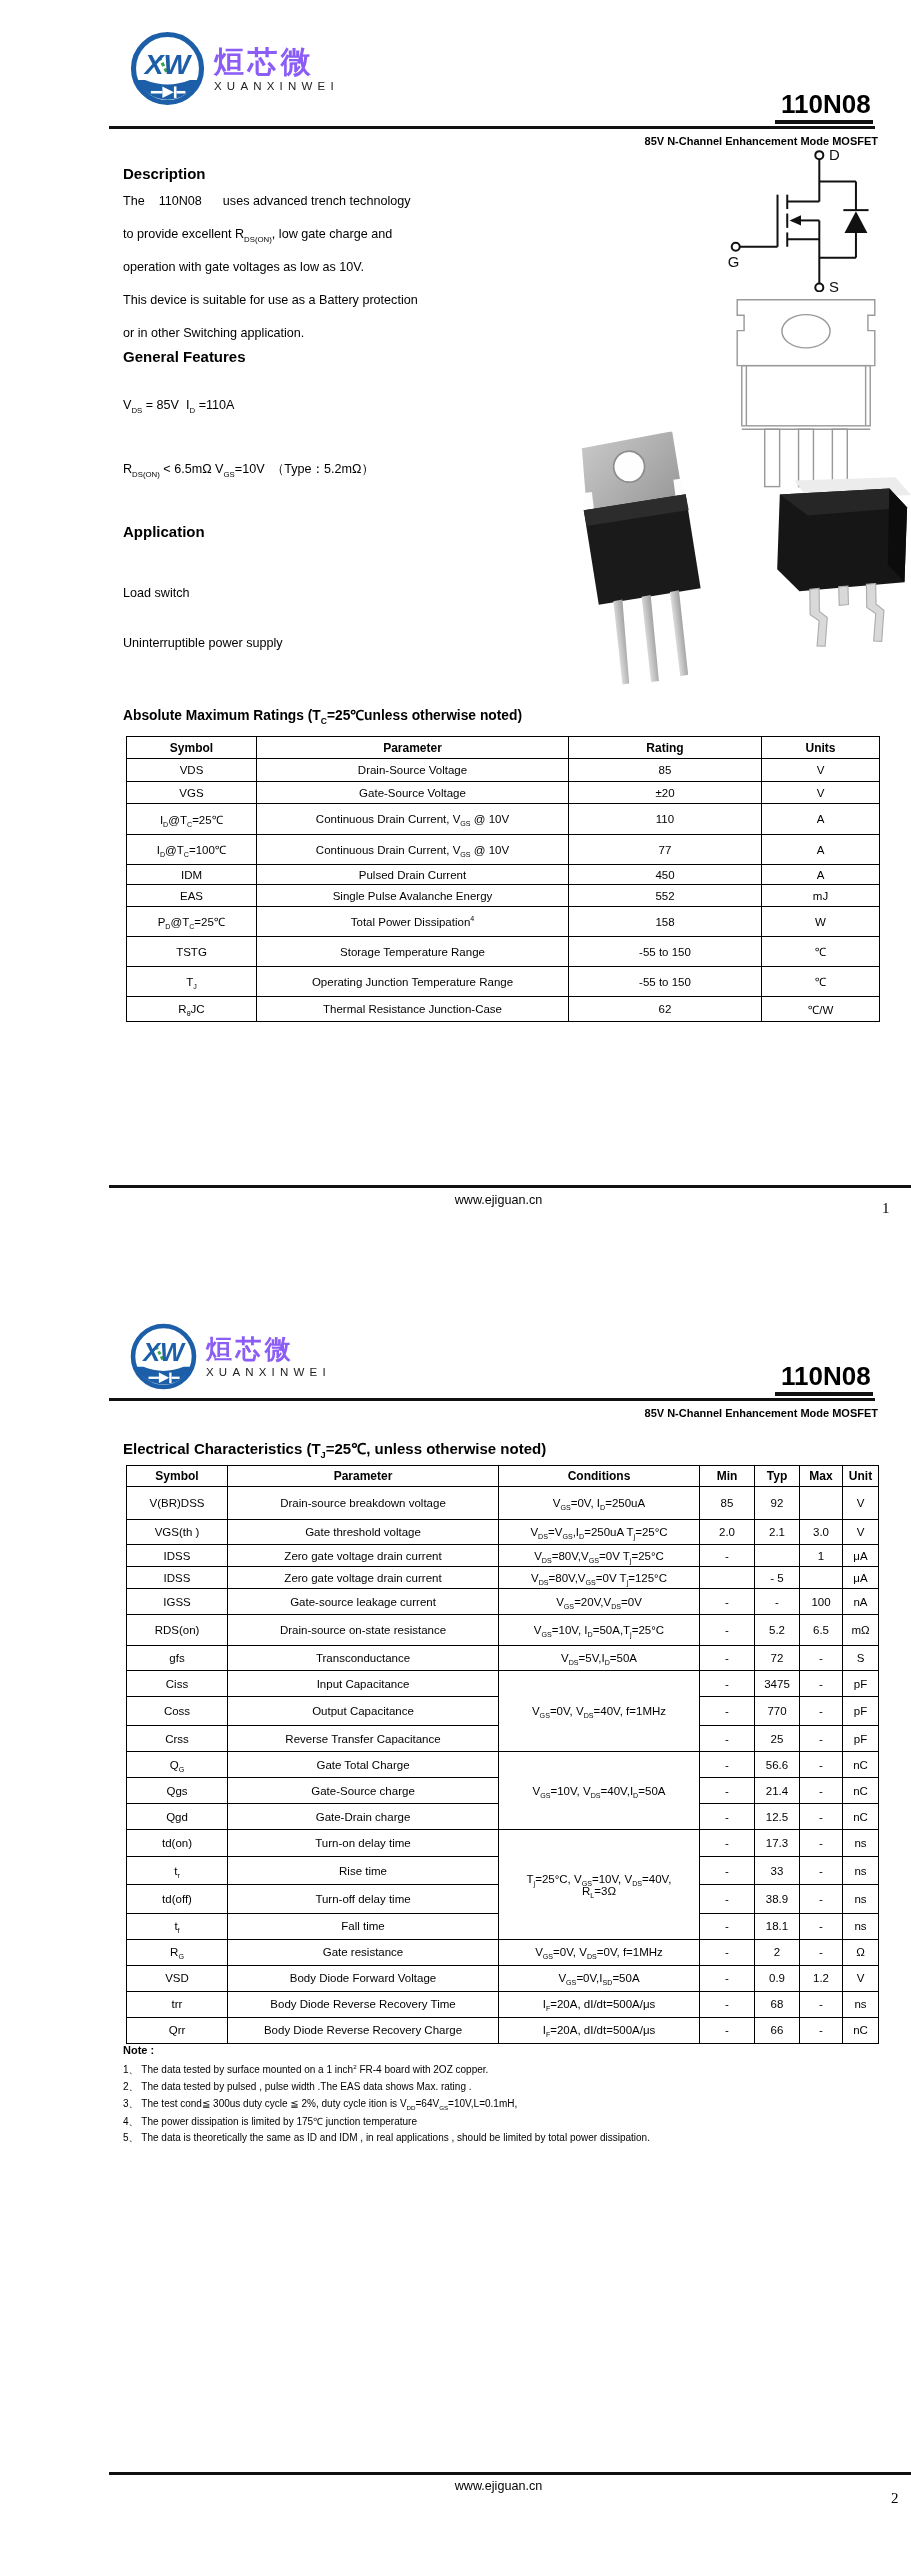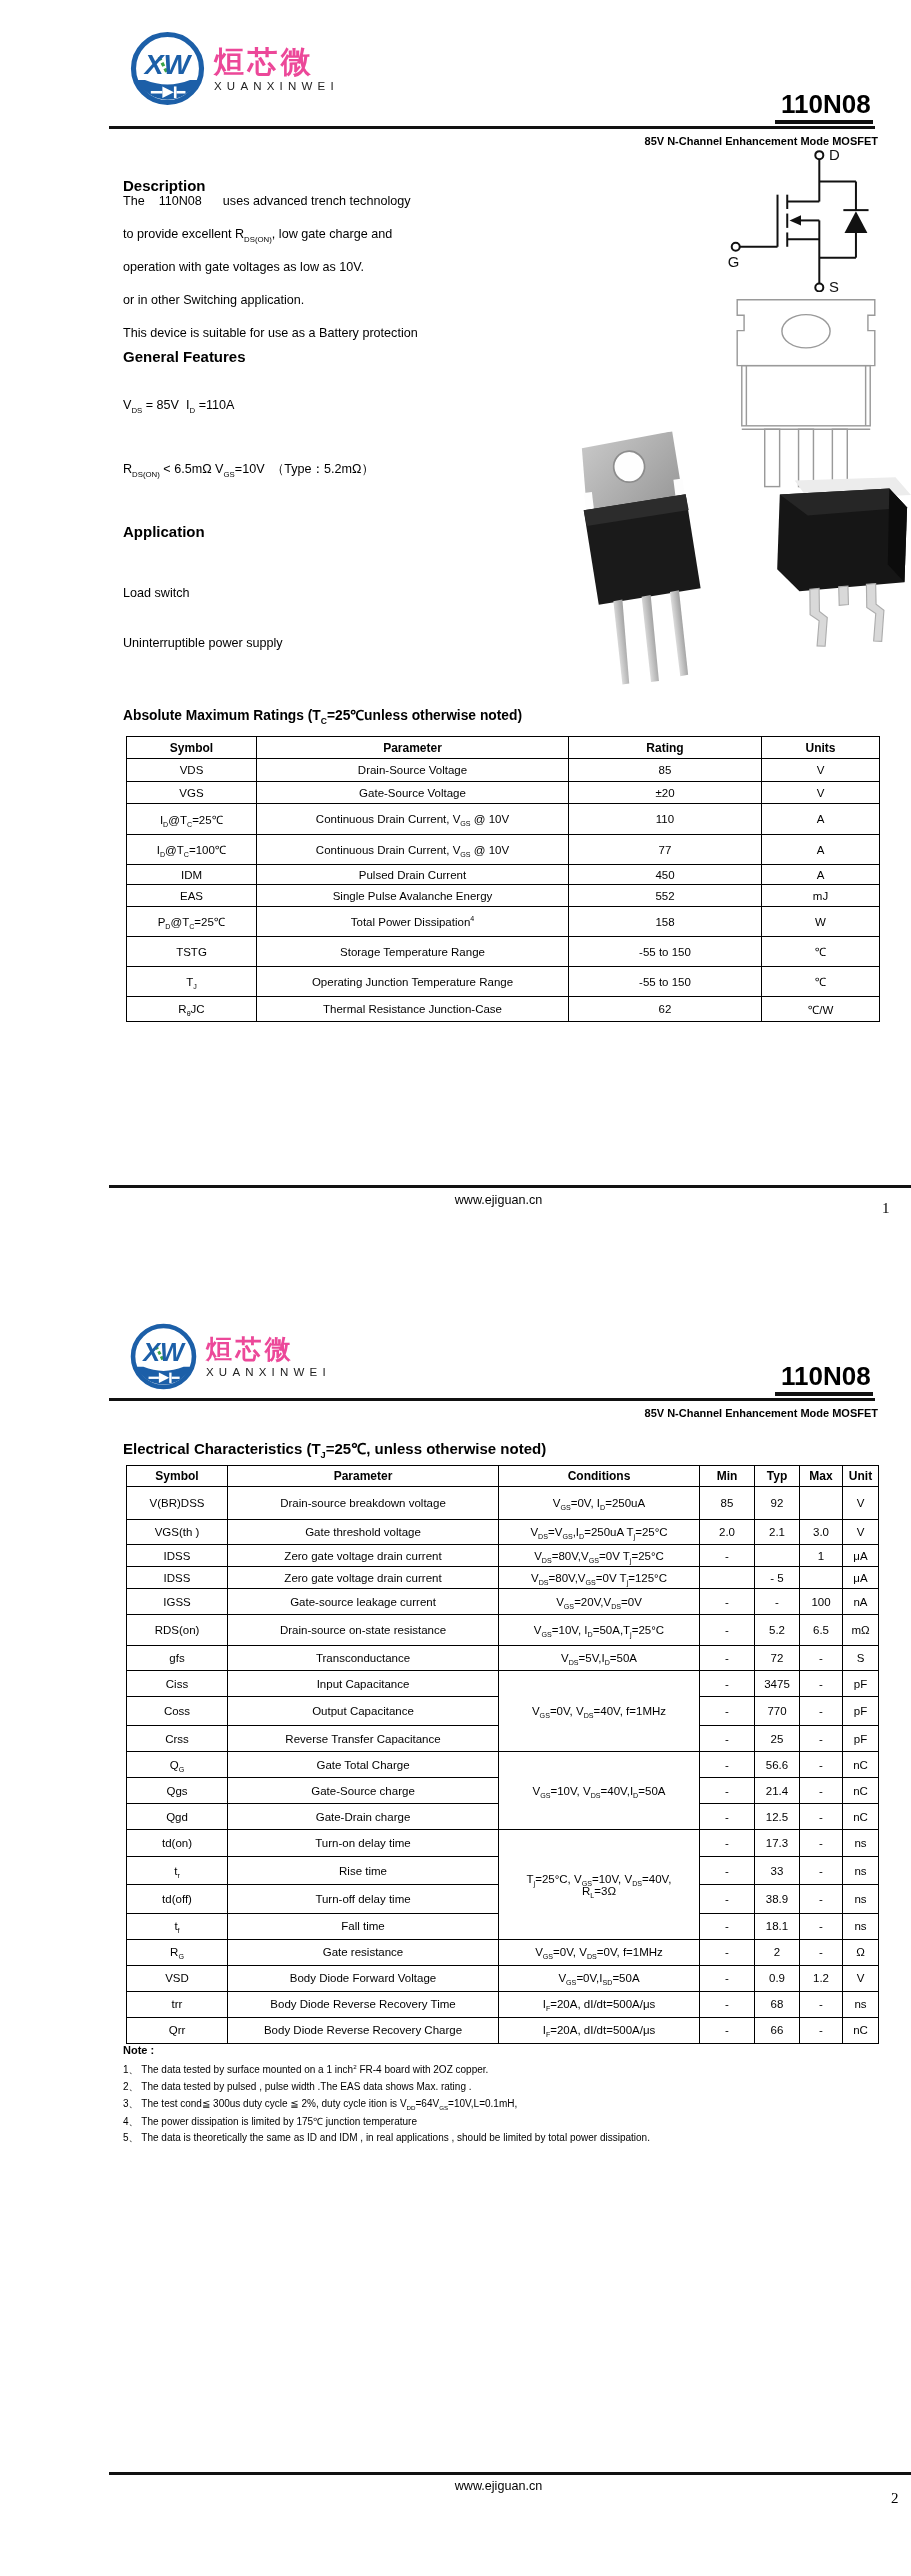--- a/index.html
+++ b/index.html
@@ -3,21 +3,21 @@
 <meta charset="utf-8">
 <style>
   html,body{margin:0;padding:0;background:#ffffff;}
   #doc{position:relative;width:911px;height:2576px;background:#fff;color:#000;
        font-family:"Liberation Sans",sans-serif;overflow:hidden;margin-left:43px;}
   .abs{position:absolute;}
   sub{font-size:62%;line-height:0;}
   sup{font-size:62%;line-height:0;}
   
   .logo-wrap{display:flex;align-items:center;gap:8px;}
-  .logo-txt .cn{font-size:30px;font-weight:bold;letter-spacing:3.4px;color:#ec4899;line-height:1.1;}
+  .logo-txt .cn{font-size:30px;font-weight:bold;letter-spacing:3.4px;color:#8b5cf6;line-height:1.1;}
   .logo-txt .en{font-size:11.5px;letter-spacing:5.2px;color:#222;margin-top:2.3px;}
   .part-title{font-size:26px;font-weight:bold;line-height:1;border-bottom:4px solid #111;
               padding:0 2.3px 2.9px 5.7px;}
   .hdr-rule{background:#111;height:3.4px;}
   .subtitle{font-size:11px;font-weight:bold;}
   
   .sec-h{font-size:15px;font-weight:bold;}
   .body-line{font-size:12.6px;white-space:pre-wrap;}
   .desc-lines .body-line{height:33px;}
   .gf-lines .body-line{height:63px;}
@@ -56,27 +56,27 @@
     <div class="logo-txt">
       <div class="cn">烜芯微</div>
       <div class="en">XUANXINWEI</div>
     </div>
   </div>
 
   <div class="abs part-title" style="right:81px;top:91px;">110N08</div>
   <div class="abs hdr-rule" style="left:66px;top:126px;width:766px;"></div>
   <div class="abs subtitle" style="right:76px;top:135px;">85V N-Channel Enhancement Mode MOSFET</div>
 
-  <div class="abs sec-h" style="left:80px;top:177px;">Description</div>
+  <div class="abs sec-h" style="left:80px;top:165px;">Description</div>
   <div class="abs desc-lines" style="left:80px;top:194px;width:402px;">
       <div class="body-line">The    110N08      uses advanced trench technology</div>
       <div class="body-line">to provide excellent R<sub>DS(ON)</sub>, low gate charge and</div>
       <div class="body-line">operation with gate voltages as low as 10V.</div>
+      <div class="body-line">This device is suitable for use as a Battery protection</div>
       <div class="body-line">or in other Switching application.</div>
-      <div class="body-line">This device is suitable for use as a Battery protection</div>
     </div>
 
   <div class="abs sec-h" style="left:80px;top:348px;">General Features</div>
   <div class="abs gf-lines" style="left:80px;top:398px;width:436px;">
       <div class="body-line">V<sub>DS</sub> = 85V  I<sub>D</sub> =110A</div>
       <div class="body-line">R<sub>DS(ON)</sub> &lt; 6.5mΩ V<sub>GS</sub>=10V  （Type：5.2mΩ）</div>
     </div>
 
   <div class="abs sec-h" style="left:80px;top:523px;">Application</div>
   <div class="abs app-lines" style="left:80px;top:586px;width:402px;">

